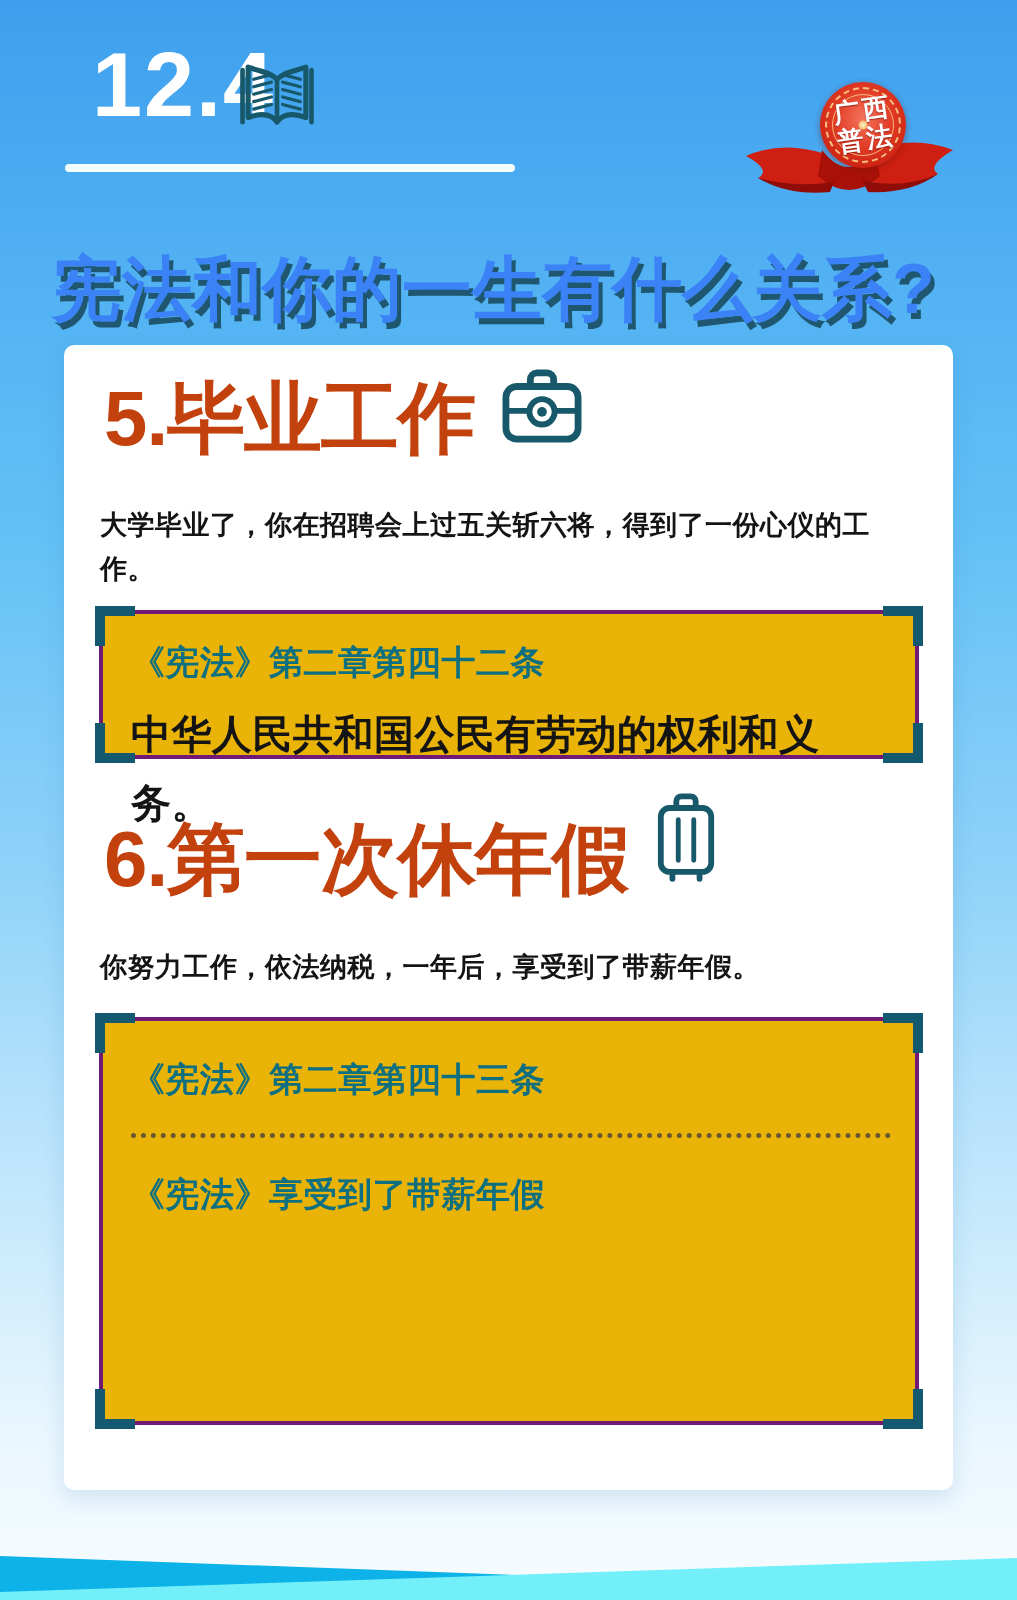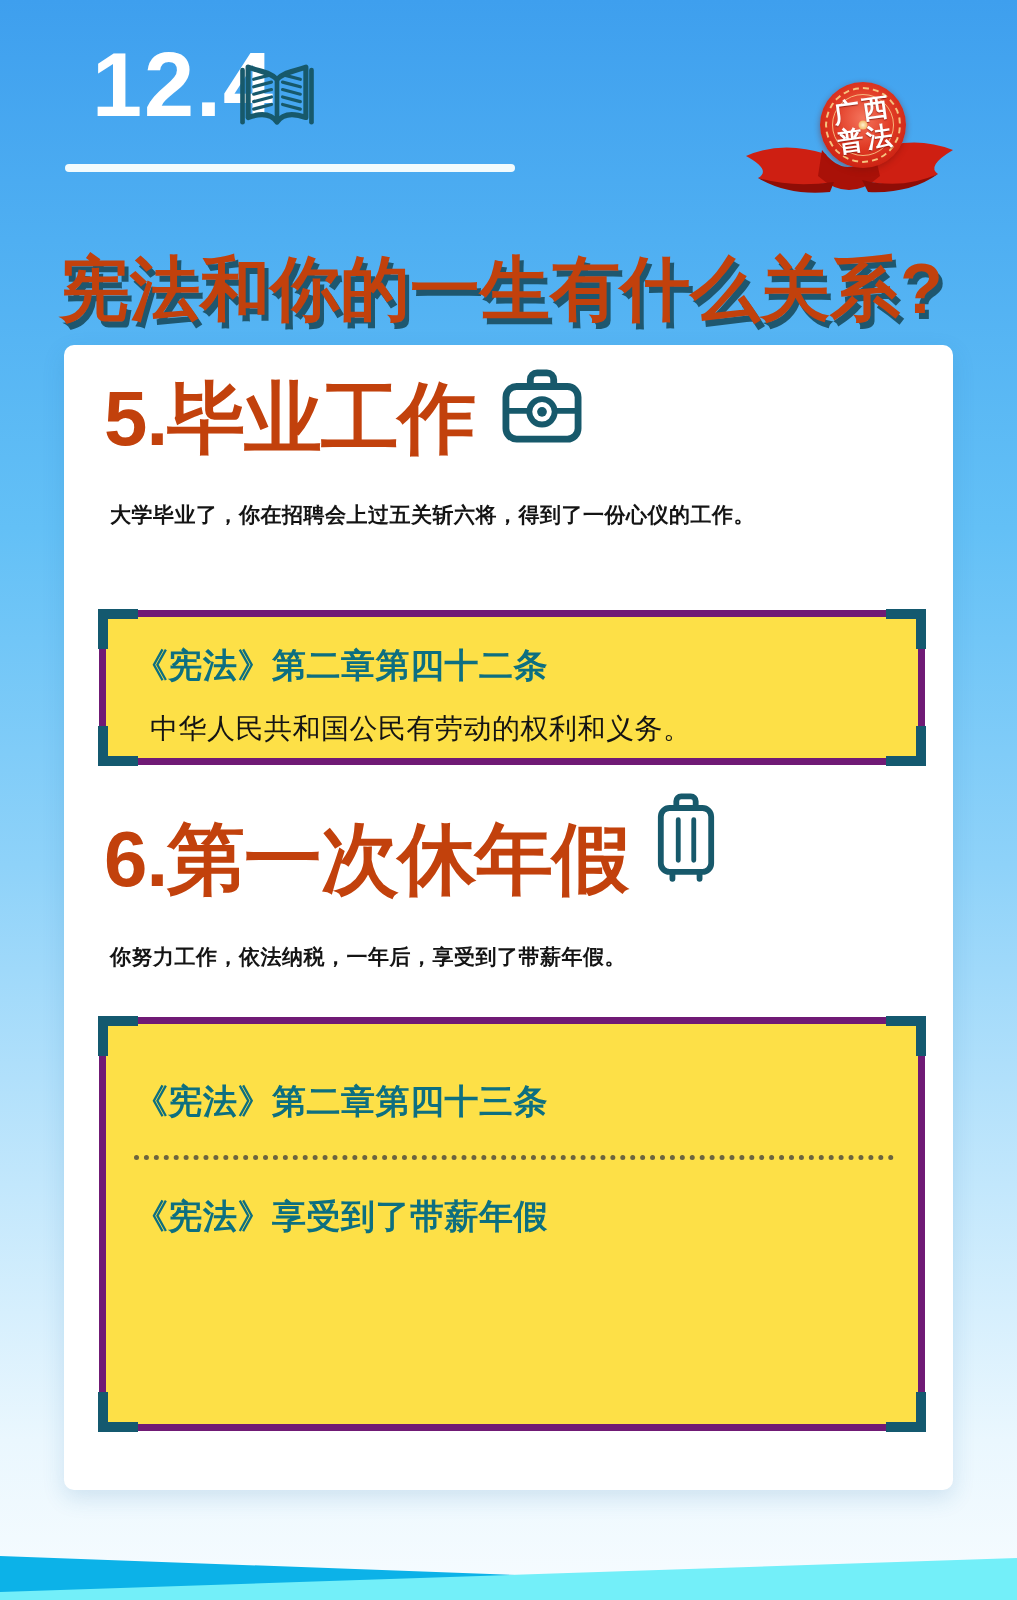--- a/index.html
+++ b/index.html
@@ -41,62 +41,62 @@
   .badge .chars span{
     color:#fff;font-weight:800;font-size:26px;line-height:29px;text-align:center;
     text-shadow:0 1px 1px rgba(100,10,5,.6);
   }
   .badge .dot{
     position:absolute;left:50%;top:50%;width:9px;height:9px;z-index:3;
     transform:translate(-50%,-50%);border-radius:50%;
     background:radial-gradient(circle,#FFF3D0 0%,#F3B96A 70%);
   }
   .main-title{
-    position:absolute;left:60px;top:202px;width:910px;
-    color:#c2410c;font-size:70px;font-weight:900;line-height:1.15;white-space:nowrap;
+    position:absolute;left:52px;top:202px;width:910px;
+    color:#3b82f6;font-size:70px;font-weight:900;line-height:1.15;white-space:nowrap;
     text-shadow:4px 6px 0 rgba(23,74,92,.88);
     letter-spacing:0px;
   }
   
   .card{
     position:absolute;left:64px;top:345px;width:889px;height:1145px;
     background:#fff;border-radius:10px;
     box-shadow:0 8px 22px rgba(40,110,170,.16);
   }
   .sec-heading{
     position:absolute;left:40px;display:flex;align-items:flex-end;gap:26px;
     color:#c2410c;font-size:78px;font-weight:800;line-height:1.05;letter-spacing:-1px;
   }
   .sec-heading.h5{top:22px;}
   .sec-heading.h6{top:447px;}
   .intro{
-    position:absolute;left:46px;width:822px;
-    color:#141414;font-size:21px;font-weight:700;line-height:1.62;letter-spacing:.5px;
+    position:absolute;left:36px;width:822px;
+    color:#141414;font-size:27px;font-weight:700;line-height:1.62;letter-spacing:.5px;
   }
   .intro.p5{top:132px;}
   .intro.p6{top:576px;font-family:Liberation Mono, monospace;}
   
   .law-box{
     position:absolute;left:35px;width:812px;
-    border:7px solid #701a75;background:#fde047;
+    border:4px solid #701a75;background:#eab308;
   }
   .law-box.b1{top:265px;height:141px;}
   .law-box.b2{top:672px;height:400px;}
   .cor{position:absolute;width:30px;height:30px;border-color:#14596F;border-style:solid;}
   .cor.tl{top:-8px;left:-8px;border-width:10px 0 0 10px;}
   .cor.tr{top:-8px;right:-8px;border-width:10px 10px 0 0;}
   .cor.bl{bottom:-8px;left:-8px;border-width:0 0 10px 10px;}
   .cor.br{bottom:-8px;right:-8px;border-width:0 10px 10px 0;}
   .law-inner{padding:26px 18px 20px 28px;}
-  .law-box.b2 .law-inner{padding-top:55px;}
+  .law-box.b2 .law-inner{padding-top:36px;}
   .law-ref{
     color:#0D6F80;font-size:34px;font-weight:800;letter-spacing:.5px;margin:0 0 14px 0;
   }
   .law-text{
-    color:#141414;font-size:28px;font-weight:400;line-height:1.72;letter-spacing:.5px;margin:16px;
+    color:#141414;font-size:40px;font-weight:700;line-height:1.72;letter-spacing:.5px;margin:0;
     max-width:772px;
   }
   .dotted-divider{
     border:none;border-top:5px dotted #3C3C3C;opacity:.75;
     margin:30px 6px 34px 0;
   }
   
   .bottom-wedges{position:absolute;left:0;top:1480px;width:1017px;height:120px;}
   
   .icon-stroke{stroke:#17596B;fill:none;stroke-linecap:round;stroke-linejoin:round;}

